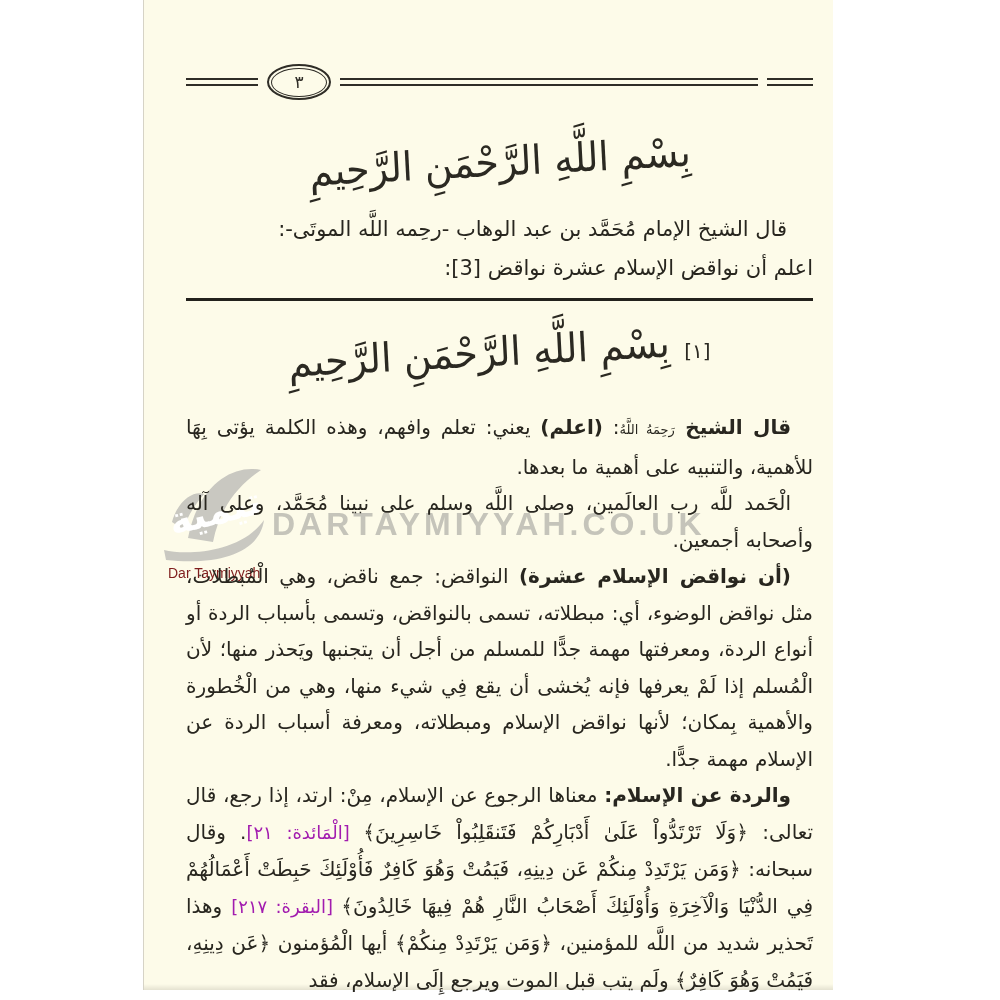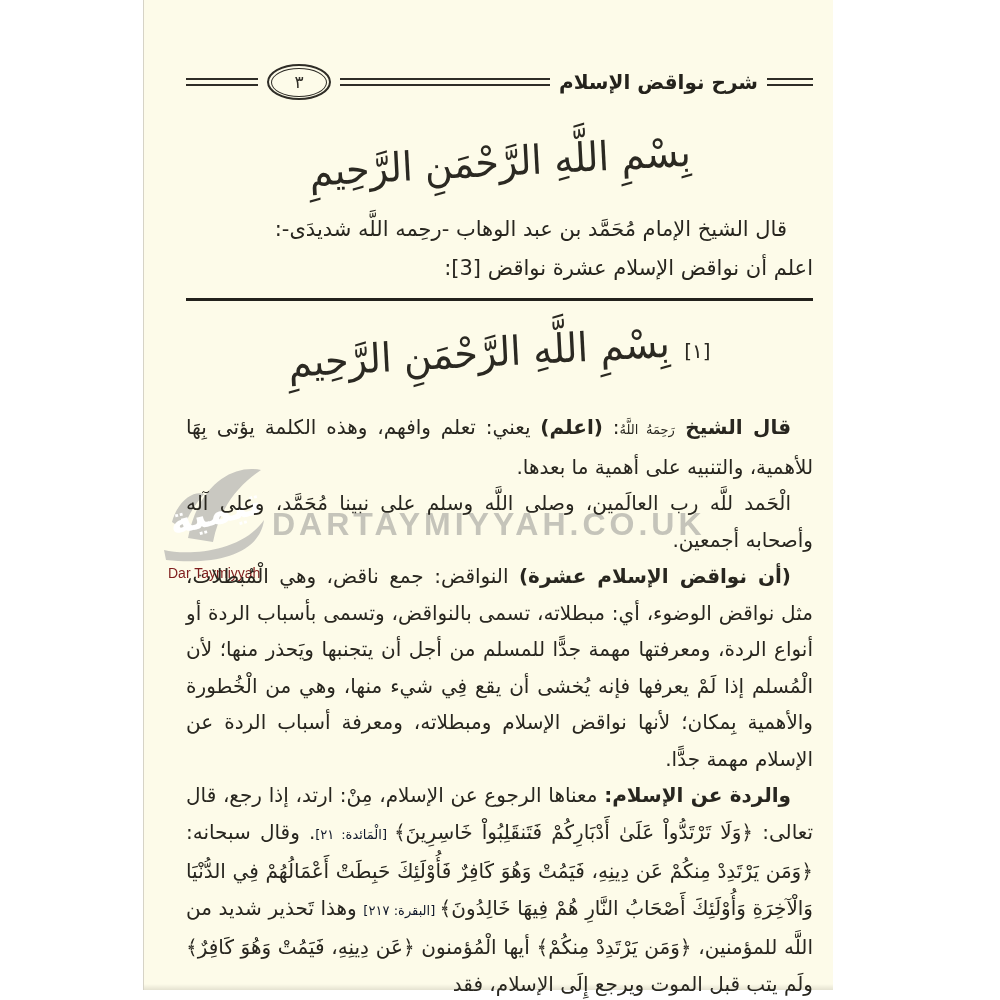--- a/index.html
+++ b/index.html
@@ -56,21 +56,21 @@
   .basmala-1{margin-top:20px;}
   .basmala-2{margin-top:10px;height:88px;}
   .basmala-2 .fn-marker{font-size:20px;vertical-align:8px;margin-left:14px;}
   .matn{direction:rtl;margin-top:4px;font-size:21px;line-height:39px;text-align:right;}
   .matn-line1{padding-right:26px;}
   .separator{border:none;border-top:3px solid #23211c;margin:10px 0 0 0;}
   .commentary{direction:rtl;margin-top:10px;font-size:20px;line-height:36.5px;}
   .commentary p{margin:0;text-align:justify;text-indent:22px;}
   .seg-bold{font-weight:bold;}
   .seg-quran{font-weight:normal;}
-  .seg-ref{font-size:13px;color:#0f172a;}
+  .seg-ref{font-size:18px;color:#a21caf;}
   .seg-honorific{font-size:13px;}
 </style>
 </head>
 <body>
 
 <div class="book-page">
 
   <div class="wm-layer">
     <div class="wm-logo">
       <svg width="125" height="110" viewBox="0 0 125 110">
@@ -85,30 +85,29 @@
   </div>
 
   <div class="content">
 
     <header class="page-header">
       <span class="dline a"></span>
       <span class="page-num-oval">
         <span class="page-num-inner">٣</span>
       </span>
       <span class="dline b"></span>
-      <span class="book-title">شرح نواقض الإسلام</span>
       <span class="dline c"></span>
     </header>
 
     <div class="basmala basmala-1">
       <span class="cal">بِسْمِ اللَّهِ الرَّحْمَنِ الرَّحِيمِ</span>
     </div>
 
     <div class="matn">
-      <div class="matn-line1">قال الشيخ الإمام مُحَمَّد بن عبد الوهاب -رحِمه اللَّه شديدَى-:</div>
+      <div class="matn-line1">قال الشيخ الإمام مُحَمَّد بن عبد الوهاب -رحِمه اللَّه الموتَى-:</div>
       <div class="matn-line2">اعلم أن نواقض الإسلام عشرة نواقض [3]:</div>
     </div>
 
     <hr class="separator">
 
     <div class="basmala basmala-2">
       <span class="fn-marker">[١]</span><span class="cal">بِسْمِ اللَّهِ الرَّحْمَنِ الرَّحِيمِ</span>
     </div>
 
     <div class="commentary">

